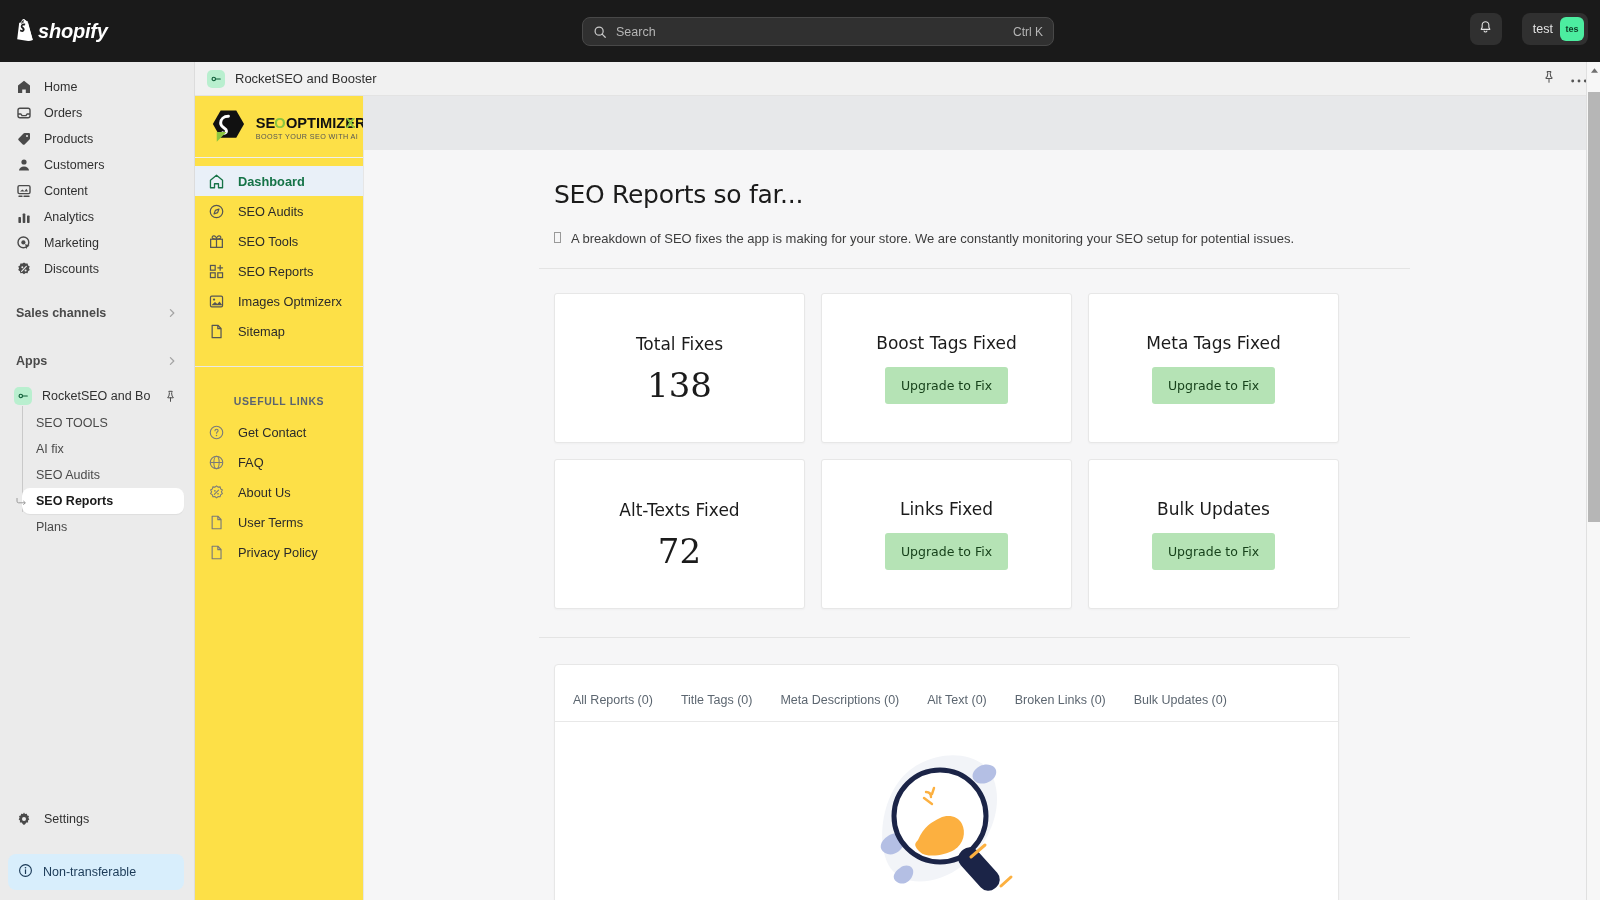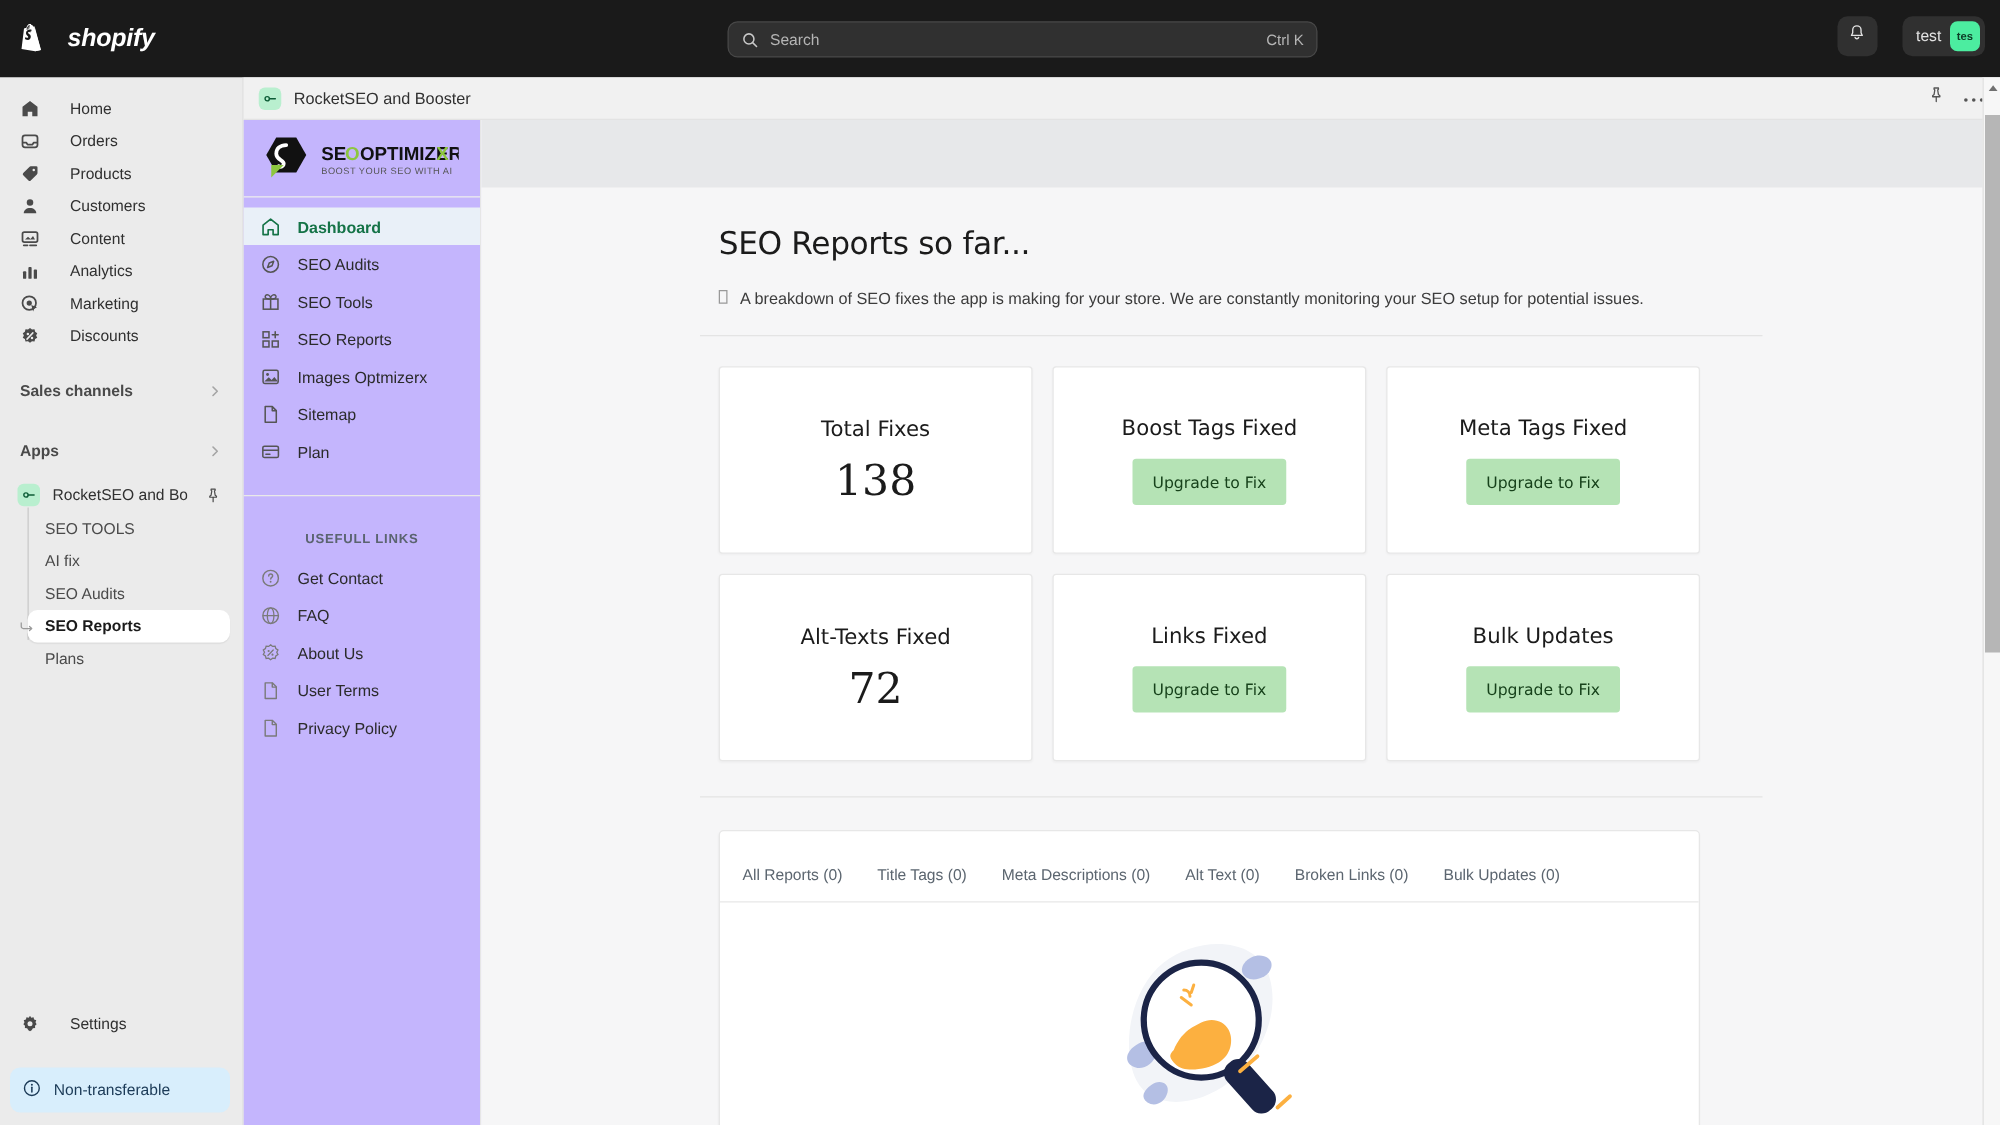--- a/index.html
+++ b/index.html
@@ -10,21 +10,21 @@
     overflow: hidden;
   }
 
   
   .topbar {
     position: absolute; top: 0; left: 0; width: 1600px; height: 62px;
     background: #1a1a1a;
     display: flex; align-items: center;
   }
   .brand {
-    display: flex; align-items: center; gap: 18px;
+    display: flex; align-items: center; gap: 2px;
     margin-left: 14px; width: 175px; text-align: center;
   }
   .brand-mark { width: 22px; height: 24px; }
   .brand-name {
     color: #fff; font-size: 20px; font-style: italic; font-weight: 700;
     letter-spacing: -0.2px;
   }
   .search-wrap {
     position: absolute; left: 582px; top: 17px;
     width: 472px; height: 29px;
@@ -52,21 +52,21 @@
     color: #0d3b26; font-size: 9px; font-weight: 700;
     display: flex; align-items: center; justify-content: center;
   }
 
   
   .shop-nav {
     position: absolute; top: 62px; left: 0; width: 195px; height: 838px;
     background: #ebebeb; border-right: 1px solid #dcdcdc;
   }
   .nav-item {
-    display: flex; align-items: center; gap: 24px;
+    display: flex; align-items: center; gap: 12px;
     height: 26px; margin: 0 8px; padding: 0 8px;
     border-radius: 8px; color: #303030; font-size: 12.5px;
   }
   .nav-item + .nav-item { margin-top: 0; }
   .nav-list { padding-top: 12px; }
   .nav-list .nav-item { margin-bottom: 0; height: 26px; }
   .nav-icon { width: 16px; height: 16px; flex: 0 0 auto; display: block; }
   .nav-section {
     display: flex; align-items: center; justify-content: space-between;
     height: 26px; margin: 0 8px; padding: 0 8px;
@@ -123,21 +123,21 @@
   .app-title-icon {
     width: 18px; height: 18px; border-radius: 5px; background: #b9efcf;
     display: flex; align-items: center; justify-content: center;
     font-size: 8px; color: #0c5c36; margin-right: 10px;
   }
   .app-title-text { font-size: 13px; color: #303030; flex: 1; }
   .title-actions { display: flex; align-items: center; gap: 14px; }
 
   .app-body { display: flex; height: 804px; }
   .app-sidebar {
-    width: 190px; background: #c4b5fd; border-right: 1px solid #e6e6e6;
+    width: 169px; background: #fde047; border-right: 1px solid #e6e6e6;
     flex: 0 0 auto; height: 804px;
   }
   .logo-box {
     height: 62px; display: flex; align-items: center; padding-left: 12px;
     border-bottom: 1px solid #eee;
   }
   .logo-svg { display: block; }
   .menu { padding-top: 8px; }
   .menu-item {
     display: flex; align-items: center; gap: 13px;
@@ -550,30 +550,20 @@
         <div class="menu-item">
           <span class="m-ico">
             <svg viewBox="0 0 18 18" width="17" height="17">
                 <path d="M4.4 2.4h6l3.4 3.4v9.8H4.4z" fill="none" stroke="#555" stroke-width="1.3" stroke-linejoin="round"></path>
                 <path d="M10.4 2.4v3.6h3.4" fill="none" stroke="#555" stroke-width="1.3" stroke-linejoin="round"></path>
               </svg>
           </span>
           <span>Sitemap</span>
         </div>
 
-        <div class="menu-item">
-          <span class="m-ico">
-            <svg viewBox="0 0 18 18" width="17" height="17">
-                <rect x="2.4" y="4.2" width="13.2" height="9.6" rx="1.4" fill="none" stroke="#555" stroke-width="1.3"></rect>
-                <line x1="2.4" y1="7.6" x2="15.6" y2="7.6" stroke="#555" stroke-width="1.3"></line>
-                <line x1="5" y1="11" x2="8.4" y2="11" stroke="#555" stroke-width="1.3" stroke-linecap="round"></line>
-              </svg>
-          </span>
-          <span>Plan</span>
-        </div>
       </div>
 
       <div class="links-sep"></div>
       <div class="links-head">USEFULL LINKS</div>
 
       <div>
         <div class="menu-item">
           <span class="m-ico">
             <svg viewBox="0 0 18 18" width="17" height="17">
                 <circle cx="9" cy="9" r="6.6" fill="none" stroke="#7a7a7a" stroke-width="1.2"></circle>

